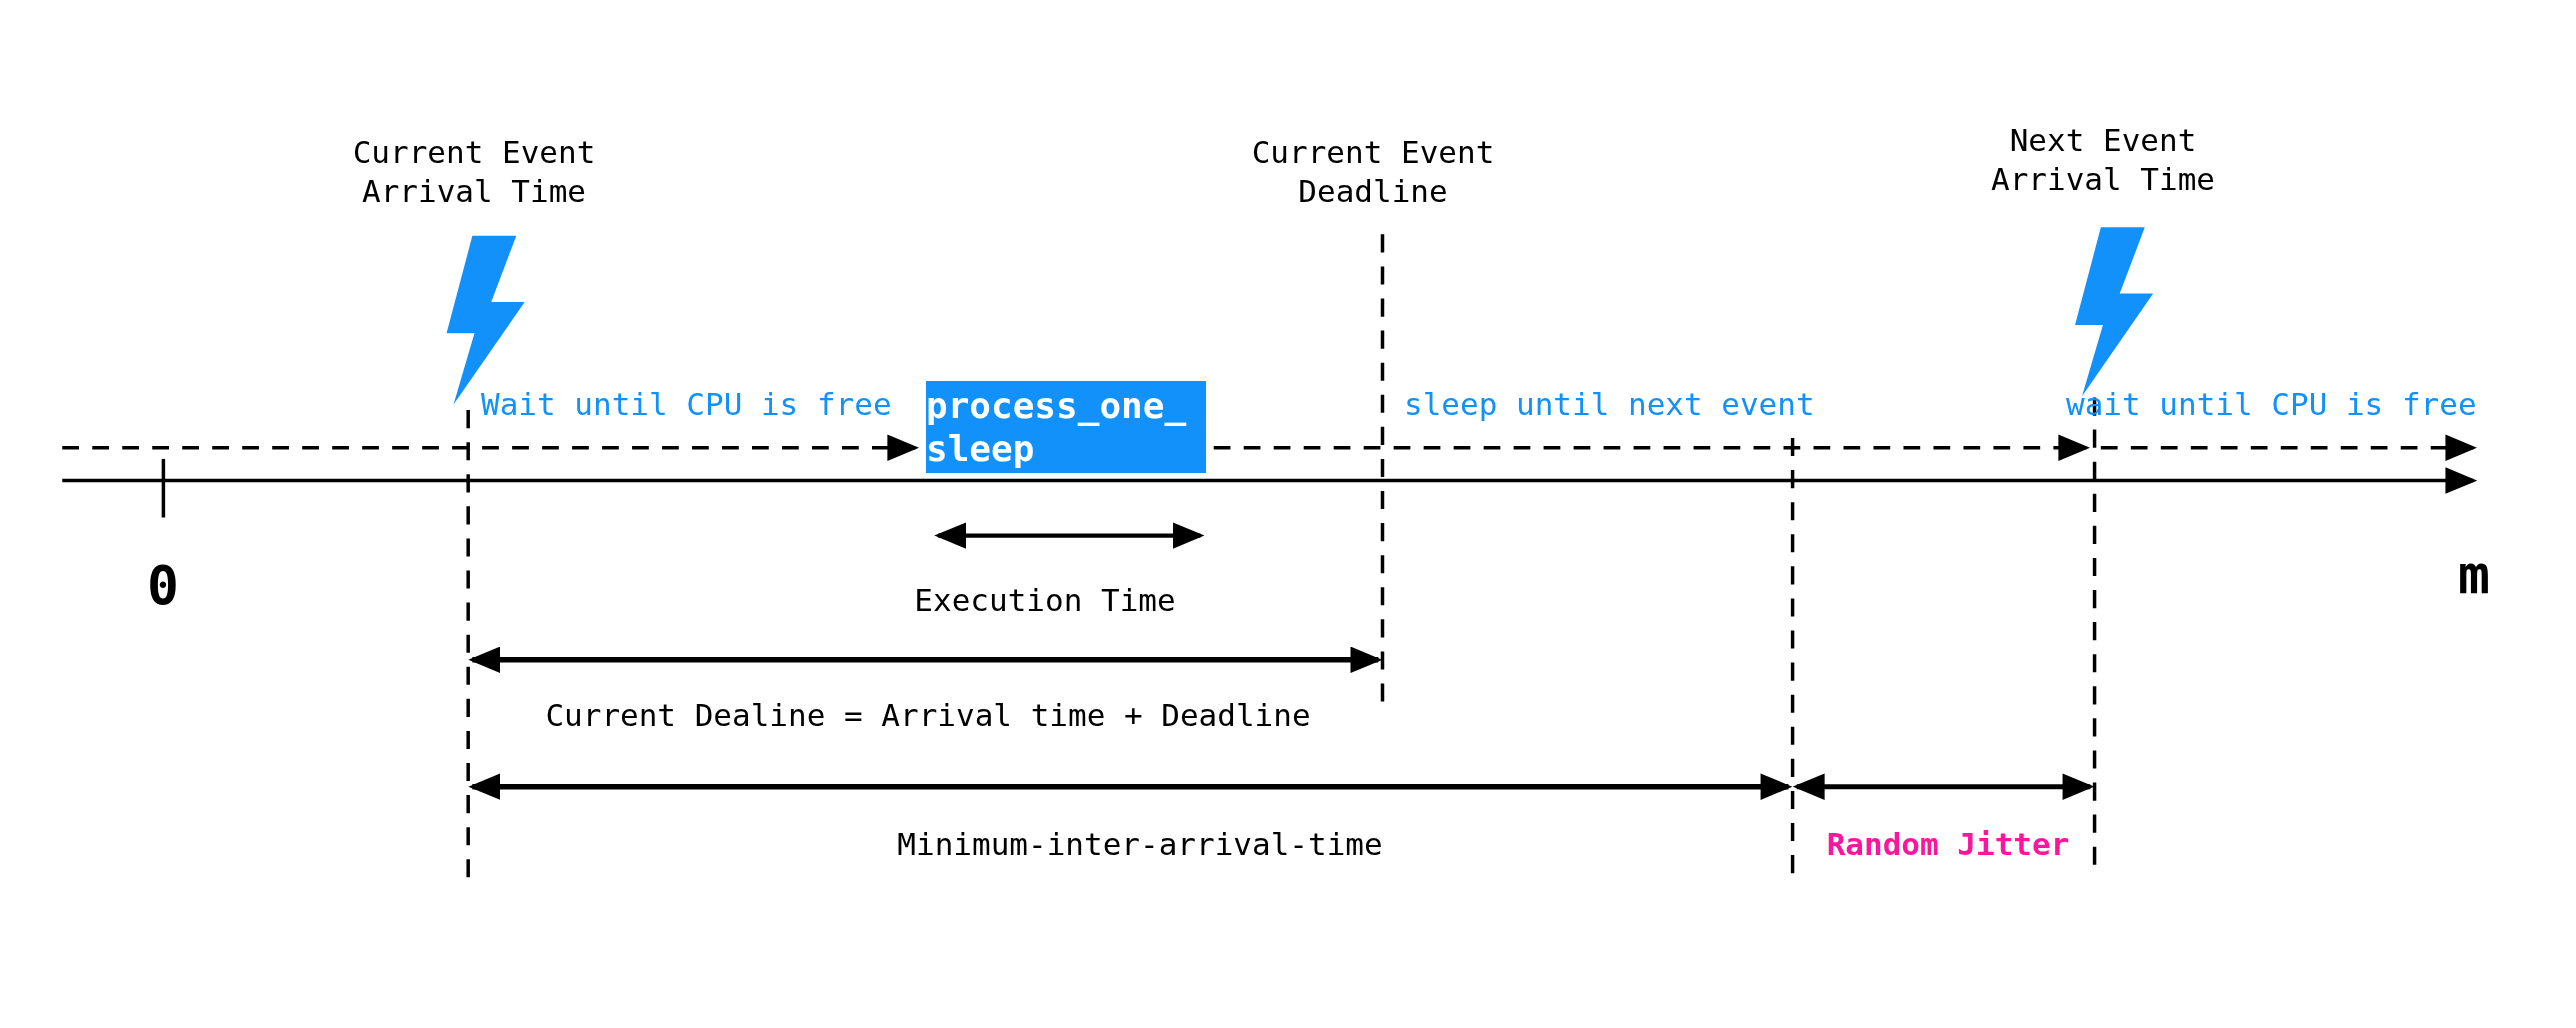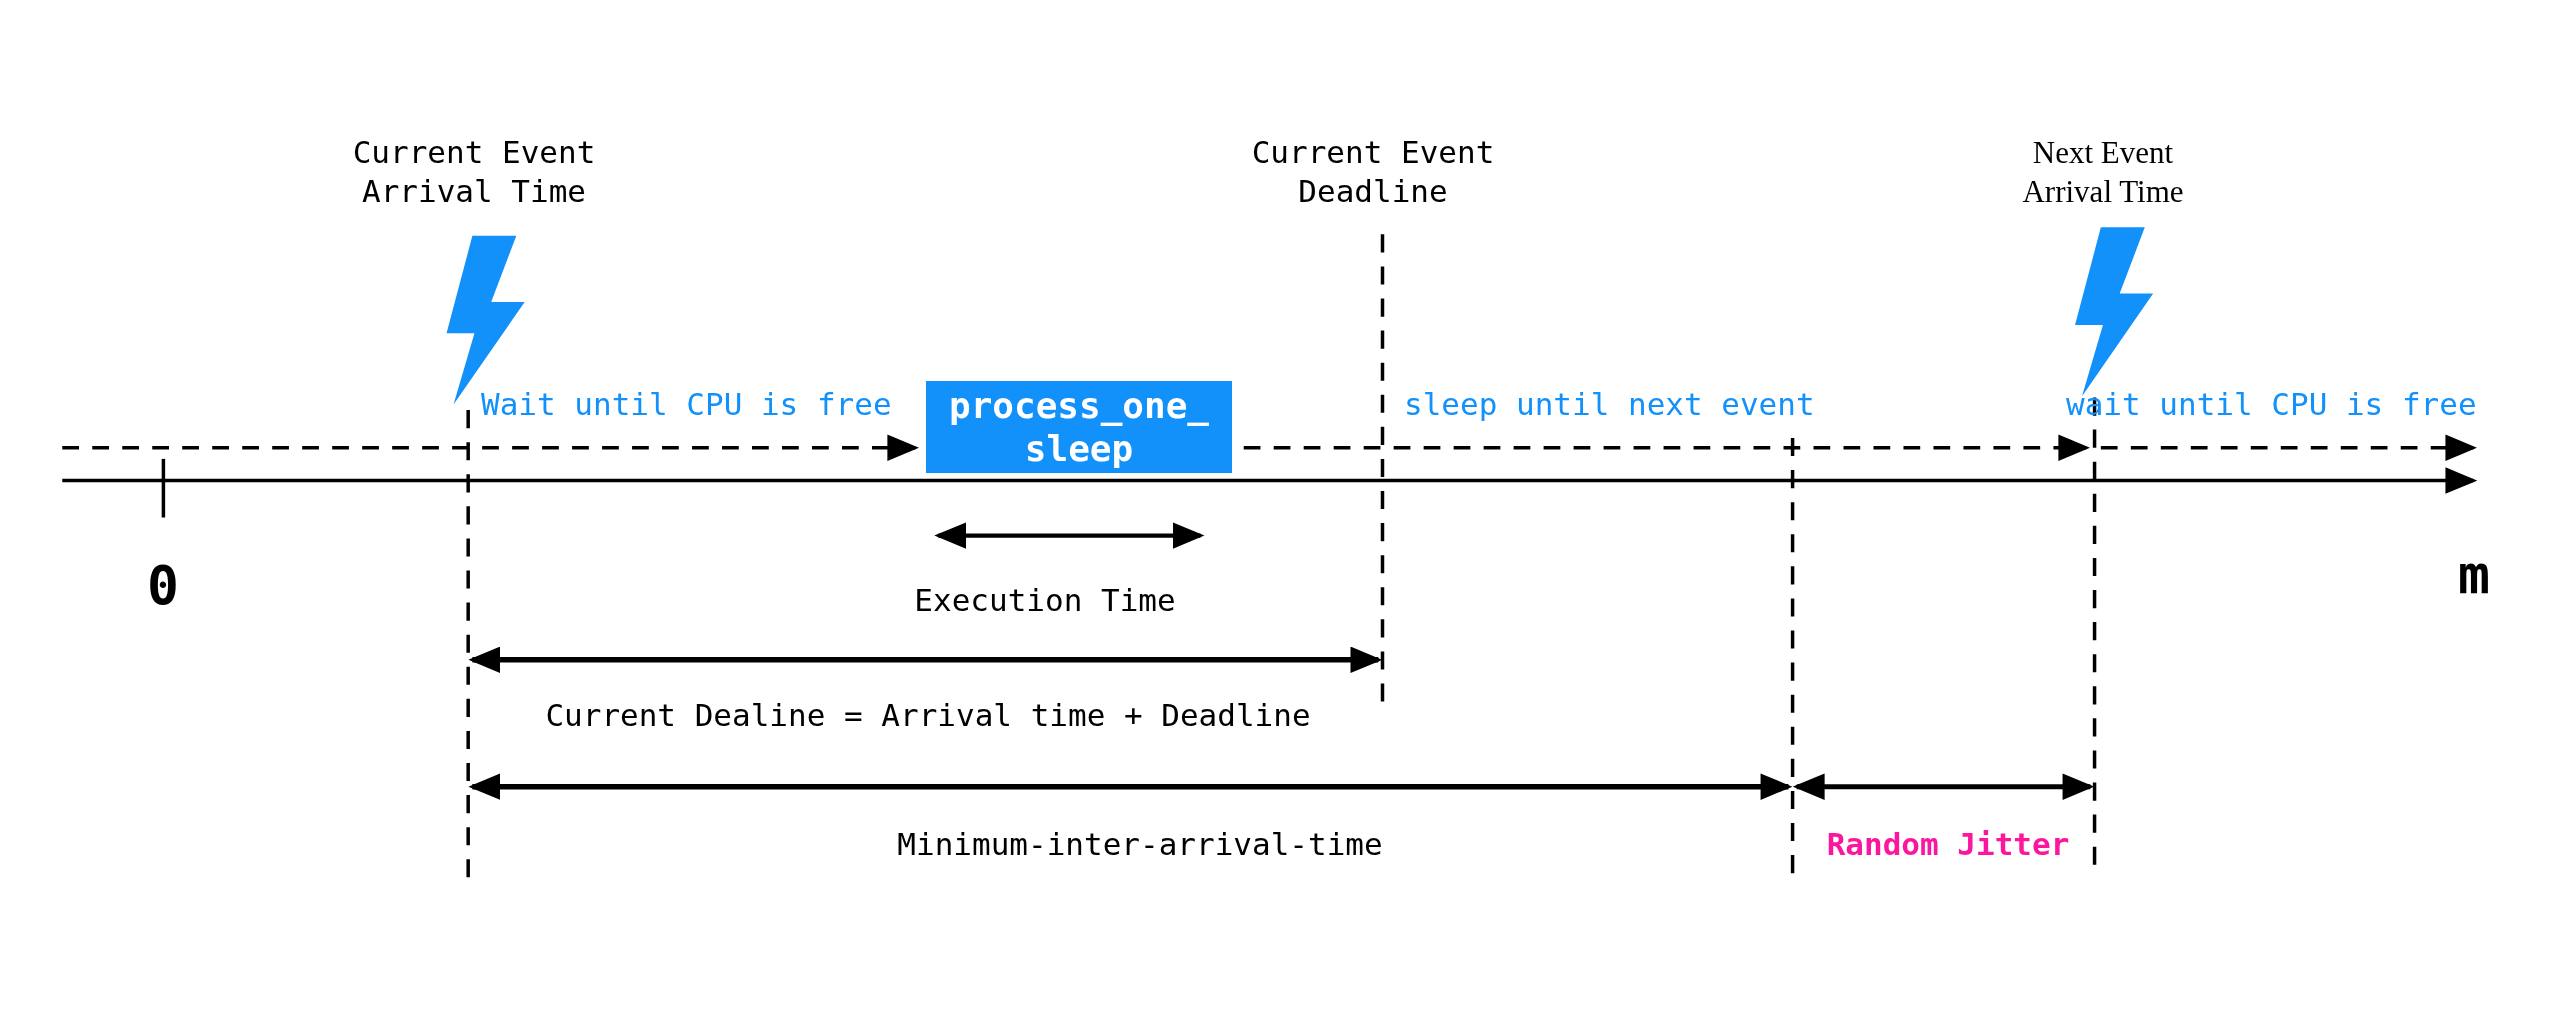--- a/index.html
+++ b/index.html
@@ -32,24 +32,24 @@
   .axis-end{
     position:absolute;
     font-size:53px;
     font-weight:bold;
     color:var(--line-black);
     transform:translateX(-50%);
   }
   .proc-box{
     position:absolute;
     left:926px;top:381px;
-    width:306px;height:92px;
+    width:280px;height:92px;
     background:var(--accent-blue);
     display:flex;flex-direction:column;
-    align-items:center;justify-content:center;
+    align-items:flex-start;justify-content:center;
   }
   .proc-box span{
     color:var(--box-text);
     font-weight:bold;
     font-size:36px;
     line-height:43px;
     white-space:nowrap;
   }
   svg .stroke{stroke:var(--line-black);fill:none;}
   svg .head{fill:var(--line-black);}
@@ -85,21 +85,21 @@
     <line x1="2576" y1="1128" x2="2997" y2="1128" class="stroke" stroke-width="7" marker-start="url(#arr)" marker-end="url(#arr)"></line>
 
     <path class="bolt" transform="translate(640,338)" d="M37 0 L100 0 L64 95 L112 95 L10 242 L40 140 L0 140 Z"></path>
     <path class="bolt" transform="translate(2975,326)" d="M37 0 L100 0 L64 95 L112 95 L10 242 L40 140 L0 140 Z"></path>
   </svg>
 
   <div class="lbl" style="left:474px;top:133px;">Current Event
 Arrival Time</div>
   <div class="lbl" style="left:1373px;top:133px;">Current Event
 Deadline</div>
-  <div class="lbl" style="left:2103px;top:133px;font-family:Liberation Serif, serif;">Next Event
+  <div class="lbl" style="left:2103px;top:121px;">Next Event
 Arrival Time</div>
 
   <div class="lbl left-align blue" style="left:481px;top:385px;">Wait until CPU is free</div>
   <div class="lbl left-align blue" style="left:1404px;top:385px;">sleep until next event</div>
   <div class="lbl left-align blue" style="left:2066px;top:385px;">wait until CPU is free</div>
 
   <div class="proc-box">
     <span>process_one_</span>
     <span>sleep</span>
   </div>

